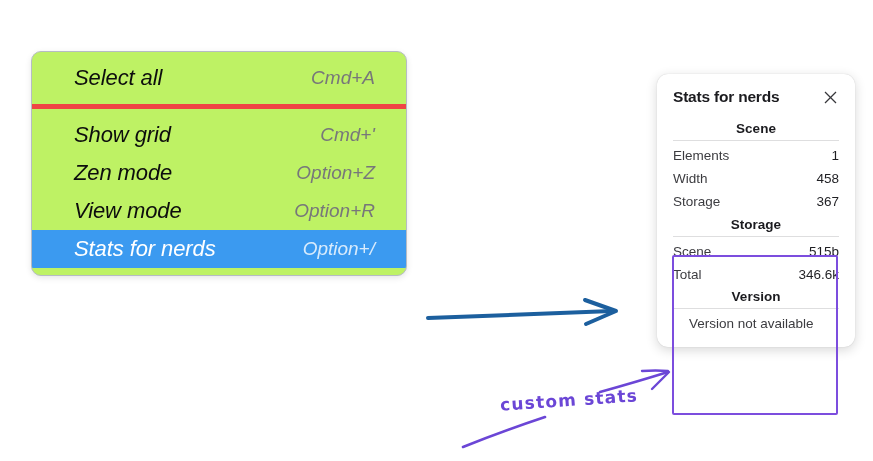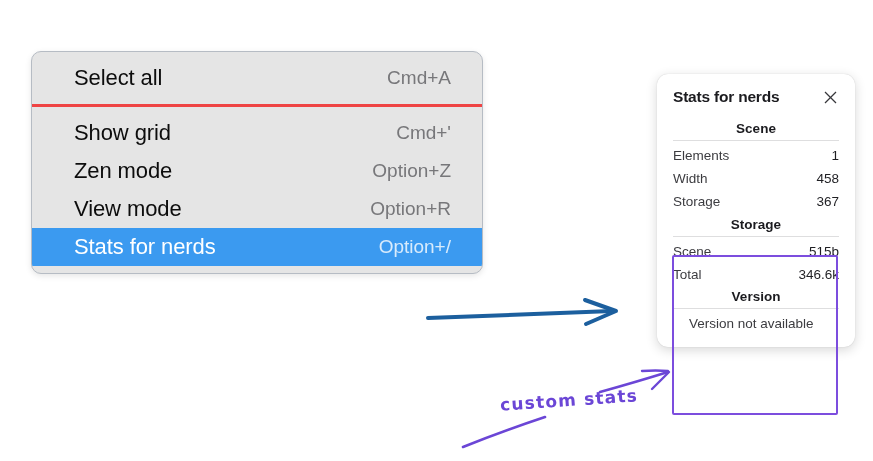--- a/index.html
+++ b/index.html
@@ -14,33 +14,34 @@
     overflow: hidden;
     font-family: "Liberation Sans", sans-serif;
     -webkit-font-smoothing: antialiased;
   }
 
   
   #context-menu {
     position: absolute;
     left: 31px;
     top: 51px;
-    width: 452px;
-    background: #e5e5e5;
+    width: 376px;
+    background: #bef264;
     border: 1px solid #b6bcc4;
     border-radius: 10px;
     box-shadow: 0 2px 6px rgba(0,0,0,0.10);
     overflow: hidden;
     box-sizing: border-box;
+    font-style: italic;
   }
   .menu-group {
     padding: 7px 0;
   }
   .menu-group + .menu-group {
-    border-top: 3px solid #ef4444;
+    border-top: 5px solid #ef4444;
   }
   .menu-item {
     display: flex;
     align-items: center;
     justify-content: space-between;
     height: 38px;
     padding: 0 31px 0 42px;
     box-sizing: border-box;
     cursor: default;
   }

